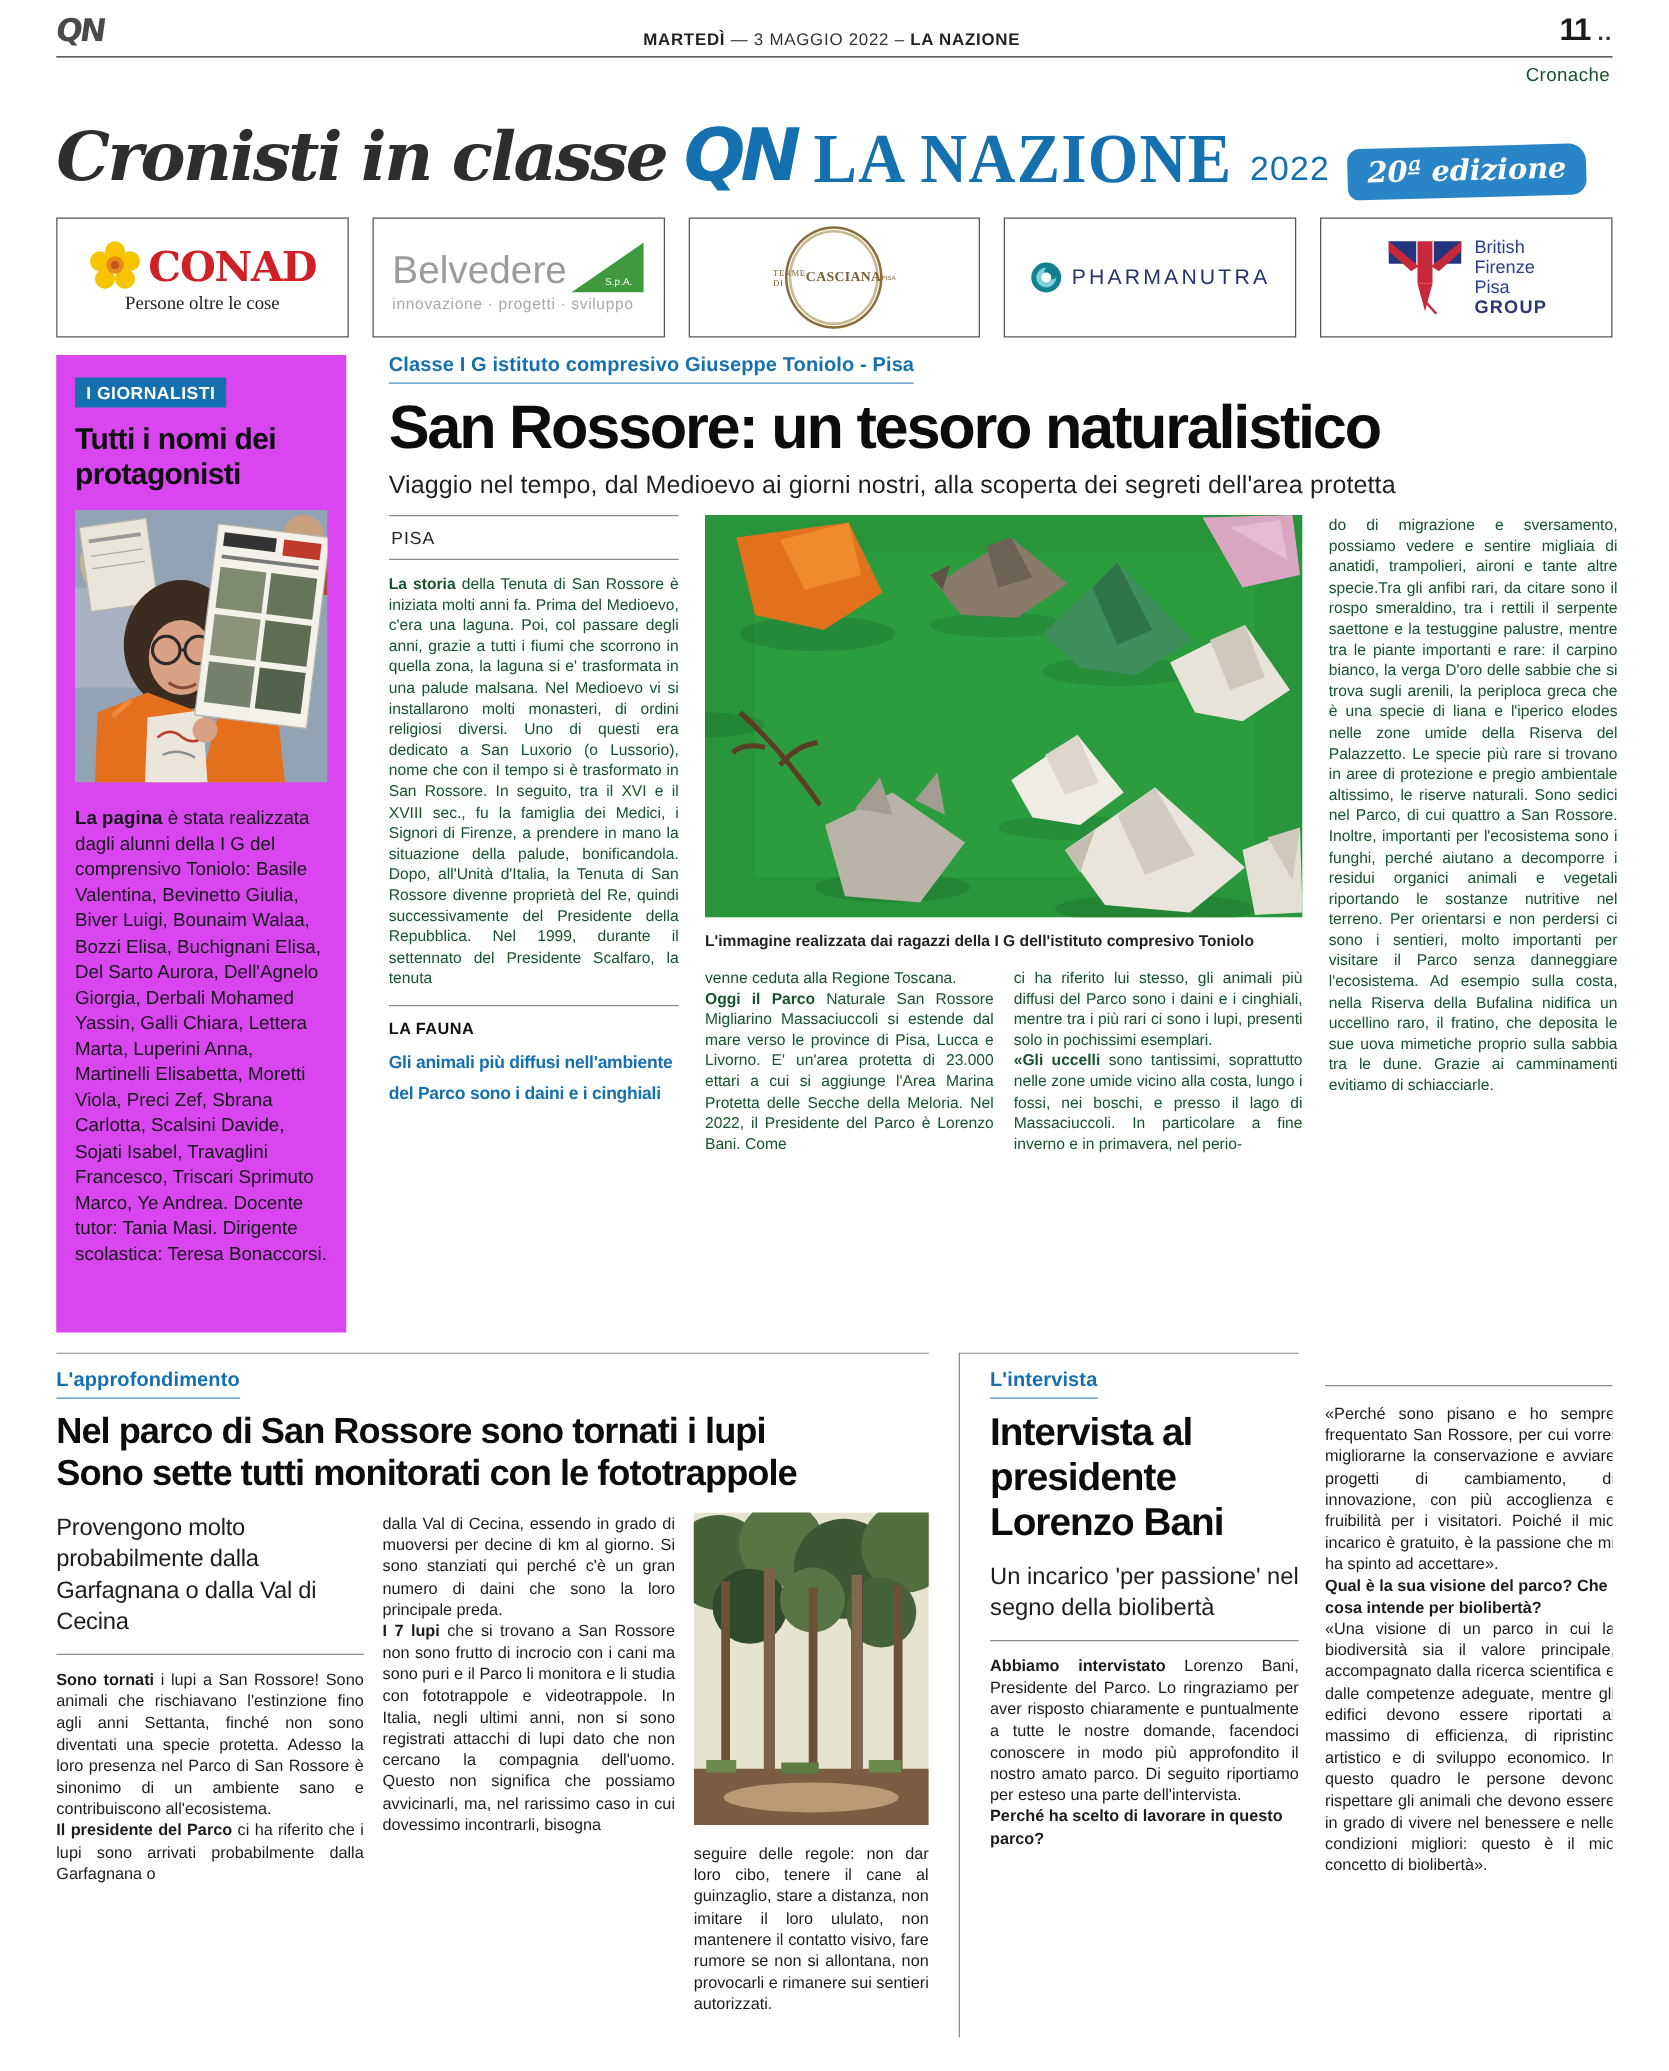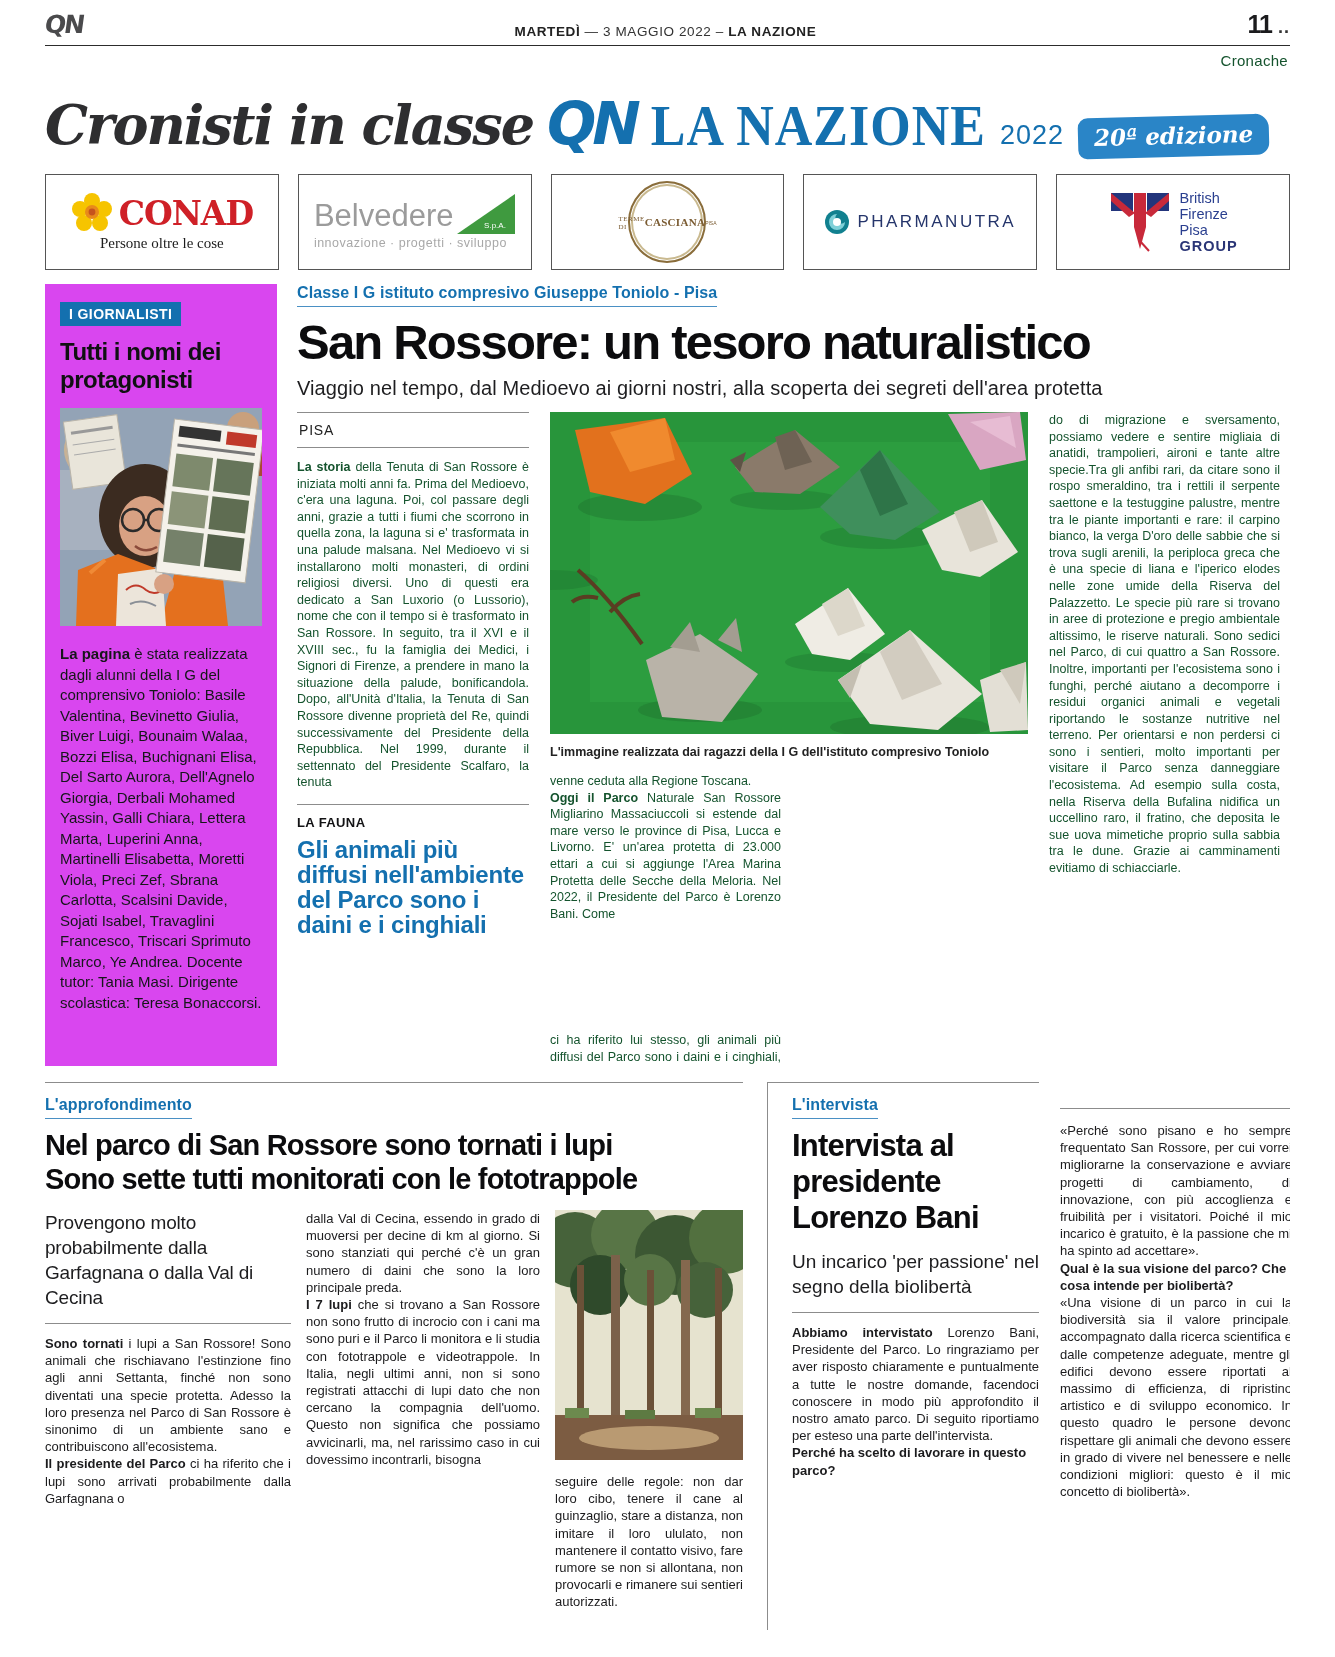--- a/index.html
+++ b/index.html
@@ -48,42 +48,42 @@
 
   
   .main-section { display:flex; gap:20px; margin-top:14px; align-items:stretch; }
   .sidebar { flex:0 0 232px; background:#d946ef; padding:18px 15px 10px 15px; }
   .side-badge { display:inline-block; background:#1470af; color:#fff; font-weight:bold; font-size:14px; letter-spacing:.4px; padding:4px 9px; }
   .side-title { font-weight:bold; font-size:24px; line-height:28px; letter-spacing:-.5px; margin-top:12px; color:#101012; }
   .side-photo { margin-top:14px; width:202px; height:218px; }
   .side-body { margin-top:14px; font-size:15px; line-height:20.5px; color:#16161a; }
   .side-body .lead { font-weight:bold; }
 
-  .main-article { flex:1 1 auto; }
+  .main-article { flex:1 1 auto;margin-left:14px; }
   .kicker { color:#1470af; font-weight:bold; font-size:16px; display:inline-block; border-bottom:1.5px solid #4a90c4; padding-bottom:4px; letter-spacing:.1px; }
   .headline { font-weight:bold; font-size:49px; letter-spacing:-1.8px; color:#0c0c0e; margin-top:9px; line-height:52px; }
   .subtitle { font-size:20px; color:#1e1e20; margin-top:9px; letter-spacing:.1px; }
 
   .art-body { display:flex; gap:21px; margin-top:12px; height:654px; overflow:hidden; }
   .acol { width:232px; flex:0 0 232px; }
   .acenter { width:478px; flex:0 0 478px; }
   .acol4 { width:231px; flex:0 0 231px; }
 
   .dateline { border-top:1px solid #8c8c8c; border-bottom:1px solid #8c8c8c; padding:9px 2px; font-size:14px; letter-spacing:.8px; color:#222; margin-bottom:11px; }
   .bp { font-size:12.5px; line-height:16.6px; text-align:justify; color:#14532d; }
   .bp .lead { font-weight:bold; }
   .bp .lead:empty { display:none; }
   .bp .lead::after { content:" "; }
   .fauna { border-top:1px solid #8c8c8c; margin-top:13px; padding-top:10px; }
   .fauna-label { font-size:13px; font-weight:bold; letter-spacing:.4px; color:#121214; }
-  .fauna-text { color:#1470af; font-weight:bold; font-size:24px; line-height:25px; margin-top:7px; letter-spacing:-.2px; }
+  .fauna-text { color:#1470af; font-weight:bold; font-size:14px; line-height:25px; margin-top:7px; letter-spacing:-.2px; }
 
   .origami-photo { width:478px; height:322px; }
   .photo-caption { font-size:12.5px; font-weight:bold; color:#222; margin-top:7px; }
-  .center-cols { display:flex; gap:28px; margin-top:14px;flex-direction:column; }
+  .center-cols { display:flex; gap:16px; margin-top:14px; }
   .ccol { width:231px; flex:0 0 231px; }
 
   
   .bottom { display:flex; margin-top:16px; height:548px; overflow:hidden; }
   .b-left { width:698px; flex:0 0 698px; border-top:1px solid #8c8c8c; padding-top:13px; }
   .b-head { font-weight:bold; font-size:29px; line-height:34px; letter-spacing:-.8px; color:#0c0c0e; margin-top:9px; }
   .b-cols { display:flex; gap:15px; margin-top:14px; }
   .b-c1 { width:246px; flex:0 0 246px; }
   .b-c2 { width:234px; flex:0 0 234px; }
   .b-c3 { width:188px; flex:0 0 188px; }

